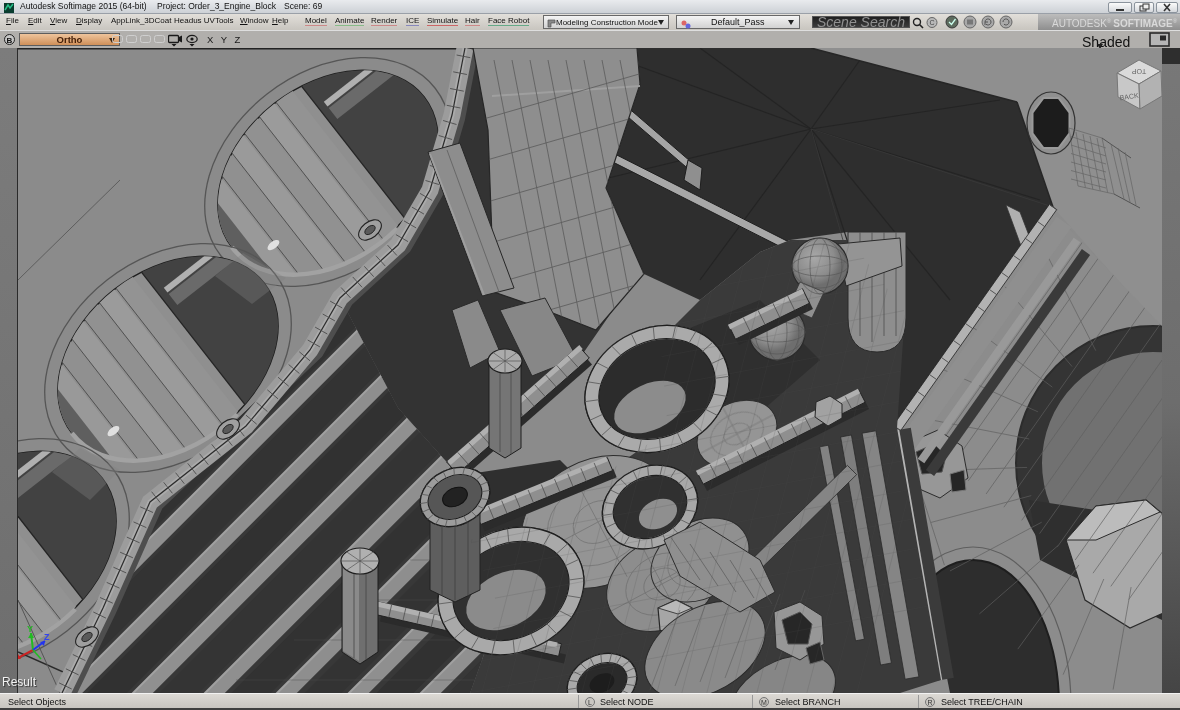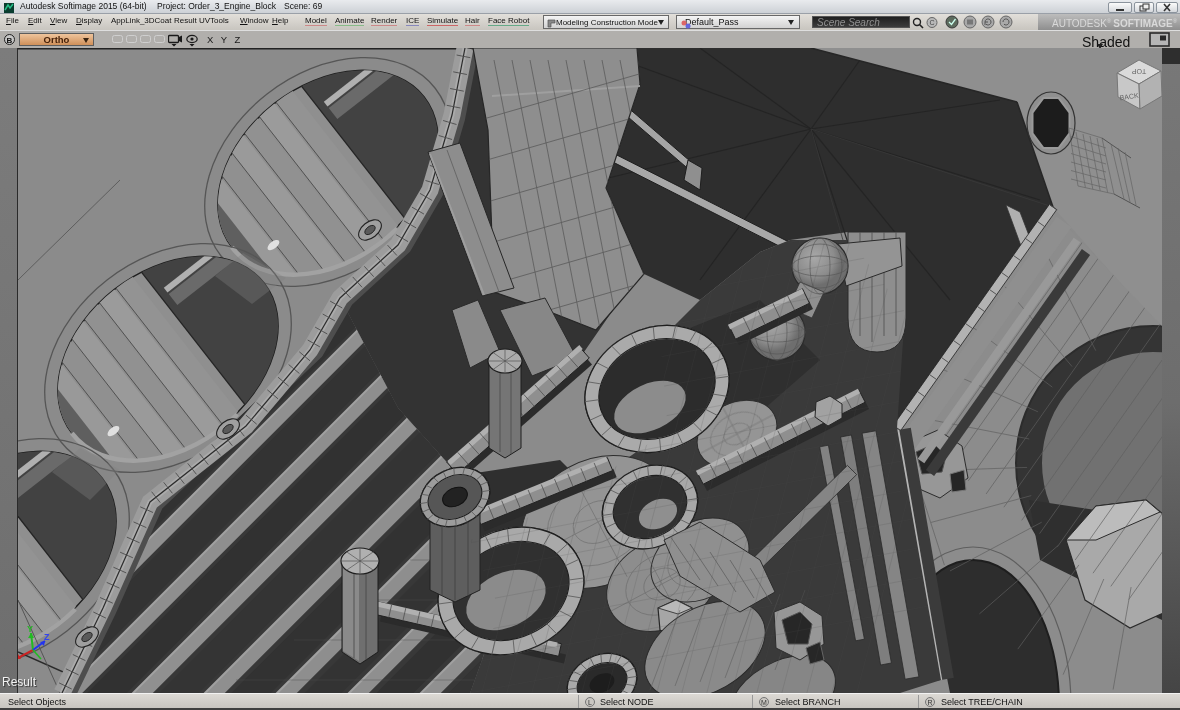--- a/index.html
+++ b/index.html
@@ -35,62 +35,62 @@
  <div class="wbtn" style="left:1156px;width:22px"><svg width="20" height="9">
         <path d="M7 1 L13 8 M13 1 L7 8" stroke="#333" stroke-width="1.6"></path>
       </svg></div>
 </div>
 <div id="menubar">
  <span class="mi" style="left:6px"><u>F</u>ile</span>
  <span class="mi" style="left:28px"><u>E</u>dit</span>
  <span class="mi" style="left:50px"><u>V</u>iew</span>
  <span class="mi" style="left:76px"><u>D</u>isplay</span>
  <span class="mi" style="left:111px">AppLink_3DCoat</span>
- <span class="mi" style="left:174px">Result UVTools</span>
+ <span class="mi" style="left:174px">Headus UVTools</span>
  <span class="mi" style="left:240px"><u>W</u>indow</span>
  <span class="mi" style="left:272px"><u>H</u>elp</span>
  <span class="mi" style="left:305px;border-bottom:1px solid #cc8888">Model</span>
  <span class="mi" style="left:335px;border-bottom:1px solid #88bb88">Animate</span>
  <span class="mi" style="left:371px;border-bottom:1px solid #cc8888">Render</span>
  <span class="mi" style="left:406px;border-bottom:1px solid #8888bb">ICE</span>
  <span class="mi" style="left:427px;border-bottom:1px solid #cc6666">Simulate</span>
  <span class="mi" style="left:465px;border-bottom:1px solid #cc8888">Hair</span>
  <span class="mi" style="left:488px;border-bottom:1px solid #66aa88">Face Robot</span>
  <div style="position:absolute;left:1038px;top:0;width:142px;height:16px;background:linear-gradient(#bdbdbd,#8e8e8e)"></div>
  <div class="combo" style="left:543px;width:126px;font-size:8px"><span style="margin-left:12px">Modeling Construction Mode</span><span class="darr" style="right:4px;top:4px"></span>
    <svg style="position:absolute;left:2px;top:2px" width="11" height="11">
         <path d="M2 2 h7 v3 h-4 v4 h-3 z" fill="#888" stroke="#555" stroke-width="0.7"></path>
       </svg></div>
- <div class="combo" style="left:676px;width:124px;font-size:9px"><span style="margin-left:8px">Default_Pass</span><span class="darr" style="right:5px;top:4px"></span>
+ <div class="combo" style="left:676px;width:124px;font-size:9px"><span style="margin-left:34px">Default_Pass</span><span class="darr" style="right:5px;top:4px"></span>
    <svg style="position:absolute;left:3px;top:1.5px" width="12" height="12">
         <circle cx="4" cy="5" r="2.5" fill="#d66"></circle>
         <circle cx="8" cy="8" r="2.5" fill="#66d"></circle>
       </svg></div>
- <div style="position:absolute;left:812px;top:2px;width:98px;height:12px;background:linear-gradient(#1f1f1f,#3c3c3c);border:1px solid #555;color:#909090;font-style:italic;font-size:10px;line-height:11px;padding-left:4px">Scene Search</div>
+ <div style="position:absolute;left:812px;top:2px;width:98px;height:12px;background:linear-gradient(#1f1f1f,#3c3c3c);border:1px solid #555;color:#909090;font-style:italic;font-size:14px;line-height:11px;padding-left:4px">Scene Search</div>
  <svg style="position:absolute;left:911px;top:2px" width="30" height="13">
   <circle cx="6" cy="6" r="3.5" fill="none" stroke="#222" stroke-width="1.4"></circle>
       <line x1="8.5" y1="8.5" x2="12" y2="12" stroke="#222" stroke-width="1.6"></line>
   <circle cx="21" cy="6.5" r="5" fill="#b8b8b8" stroke="#666"></circle>
       <text x="21" y="9" font-size="7" text-anchor="middle" fill="#444">C</text>
  </svg>
  <svg style="position:absolute;left:945px;top:1px" width="74" height="14">
   <circle cx="7" cy="7" r="6" fill="#5d6b5d" stroke="#3a3a3a"></circle>
       <path d="M4 7 l2.5 2.5 L10.5 4" stroke="#cfe" stroke-width="1.3" fill="none"></path>
   <circle cx="25" cy="7" r="6" fill="#a9a9a9" stroke="#666"></circle>
       <rect x="22" y="4.5" width="6" height="5" fill="#777"></rect>
   <circle cx="43" cy="7" r="6" fill="#a9a9a9" stroke="#666"></circle>
       <path d="M40 7 a3 3 0 1 1 1 2.2 M40 10 l0 -3 3 0" fill="none" stroke="#555"></path>
   <circle cx="61" cy="7" r="6" fill="#a9a9a9" stroke="#666"></circle>
       <path d="M58 7 a3 3 0 1 1 1 2.2" fill="none" stroke="#555"></path>
  </svg>
  <span style="position:absolute;left:1052px;top:3.5px;font-size:10px;color:#d9d9d9;white-space:nowrap">AUTODESK<span style="font-size:6px;vertical-align:top">®</span><b> SOFTIMAGE</b><span style="font-size:6px;vertical-align:top">®</span></span>
 </div>
 <div id="toolbar">
  <div style="position:absolute;left:4px;top:3px;width:11px;height:11px;border:1.4px solid #222;border-radius:50%;background:#c6c6c6;font-size:8px;font-weight:bold;text-align:center;line-height:11px;color:#111">B</div>
- <div style="position:absolute;left:19px;top:2px;width:75px;height:13px;background:linear-gradient(#eec49c,#d09059);border:1px solid #5d5d5d;font-size:9.5px;font-weight:bold;color:#47220a;text-align:center;line-height:12px">Ortho<span class="darr" style="right:4px;top:4px;border-top-color:#3a2410"></span></div>
+ <div style="position:absolute;left:19px;top:2px;width:101px;height:13px;background:linear-gradient(#eec49c,#d09059);border:1px solid #5d5d5d;font-size:9.5px;font-weight:bold;color:#47220a;text-align:center;line-height:12px">Ortho<span class="darr" style="right:4px;top:4px;border-top-color:#3a2410"></span></div>
  <svg style="position:absolute;left:112px;top:4px" width="54" height="9">
   <rect x="0.5" y="0.5" width="10" height="7" rx="2" fill="none" stroke="#cfcfcf"></rect>
       <rect x="14.5" y="0.5" width="10" height="7" rx="2" fill="none" stroke="#cfcfcf"></rect>
       <rect x="28.5" y="0.5" width="10" height="7" rx="2" fill="none" stroke="#cfcfcf"></rect>
       <rect x="42.5" y="0.5" width="10" height="7" rx="2" fill="none" stroke="#cfcfcf"></rect>
  </svg>
  <svg style="position:absolute;left:168px;top:3px" width="36" height="14">
   <rect x="0.5" y="1.5" width="10" height="7" rx="1" fill="none" stroke="#1a1a1a" stroke-width="1.3"></rect>
       <path d="M10.5 3.2 l3.5 -1.7 v7 l-3.5 -1.7 z" fill="#1a1a1a"></path>
       <path d="M3.5 10 l2.5 2.5 2.5 -2.5 z" fill="#1a1a1a"></path>

